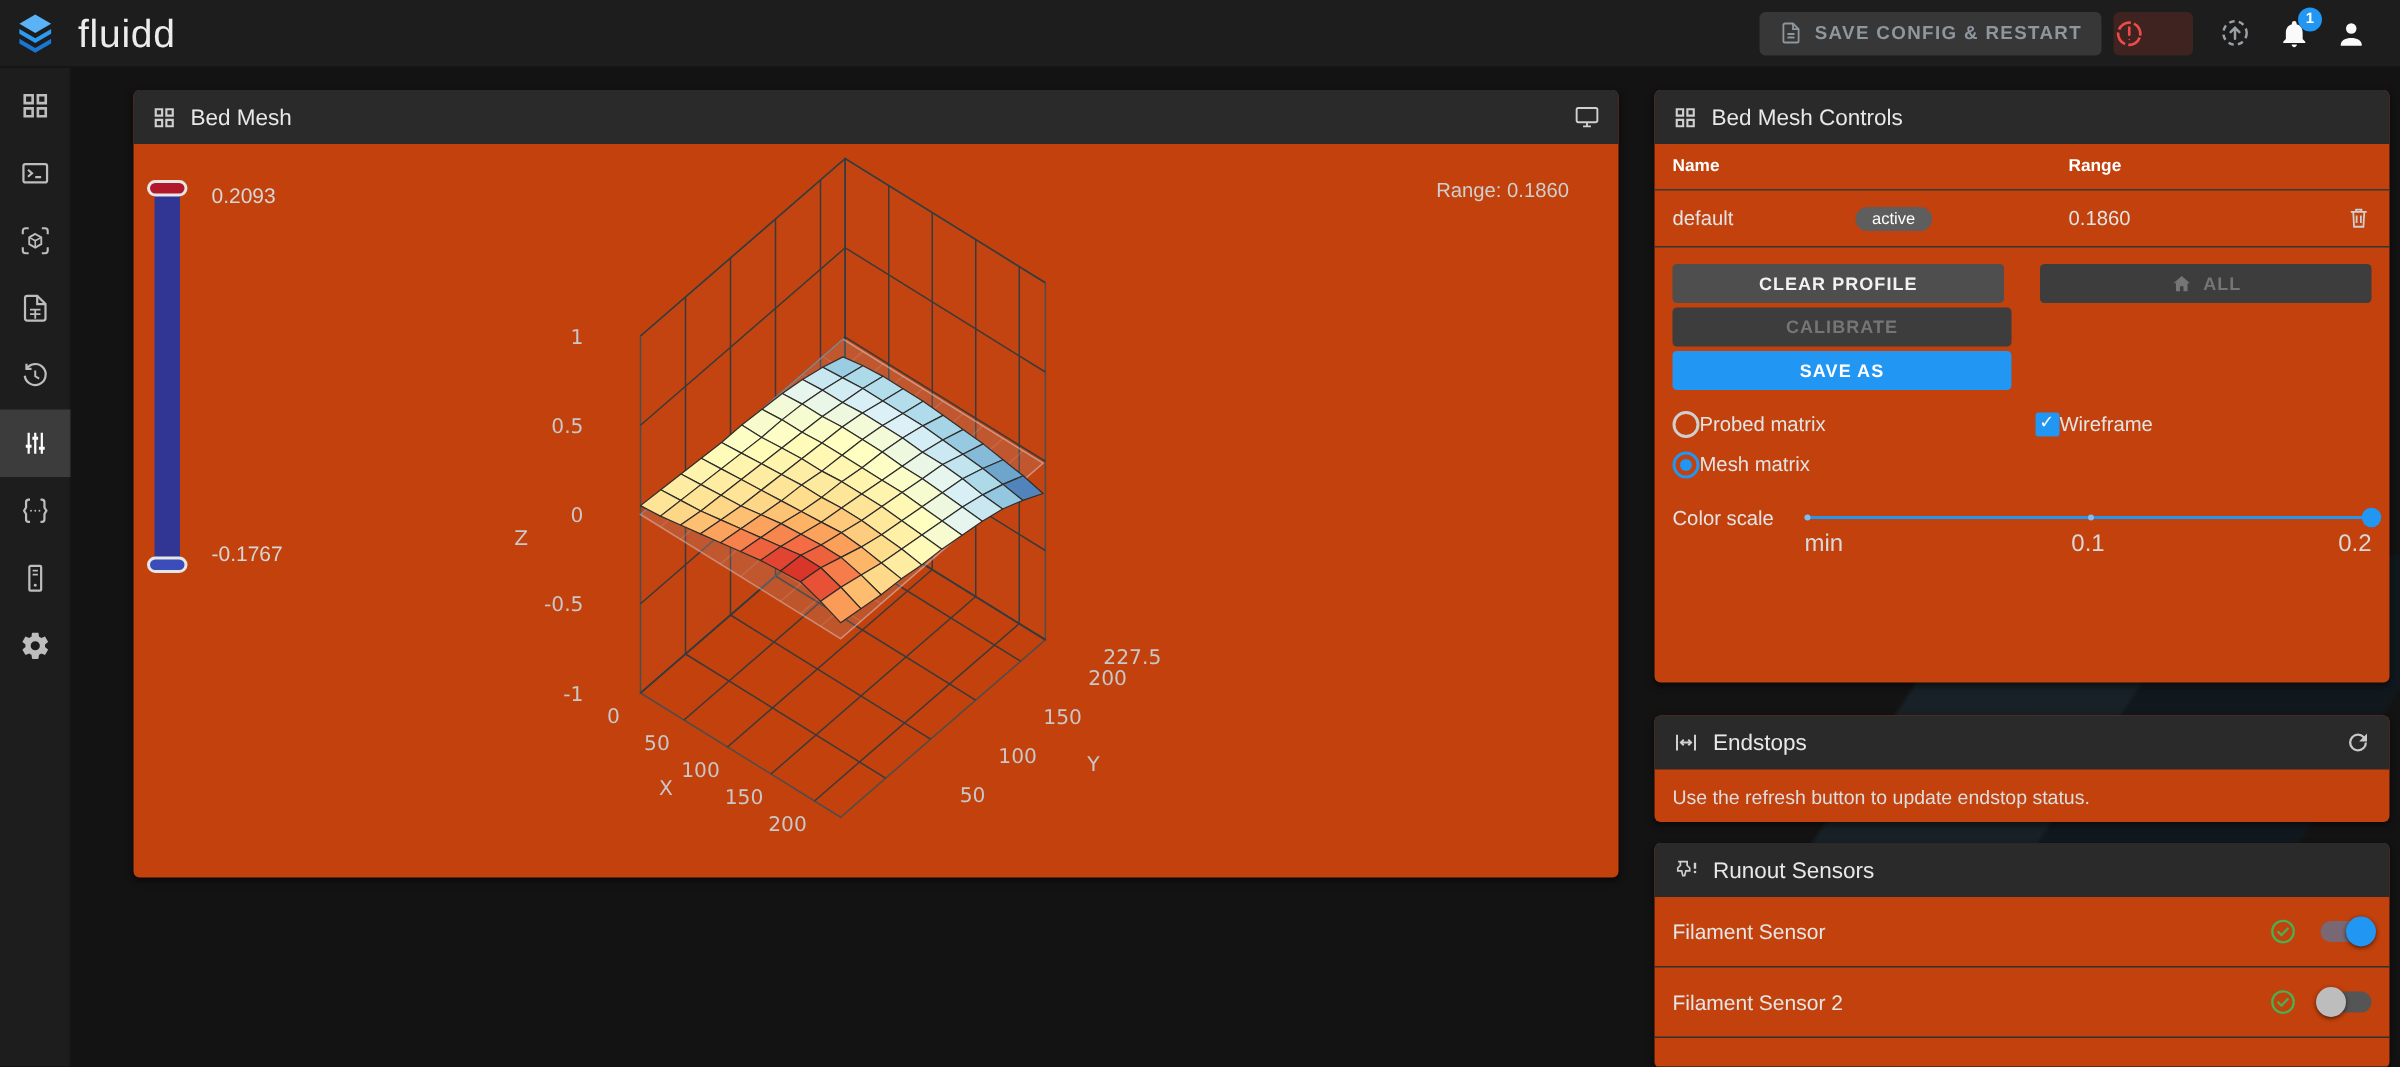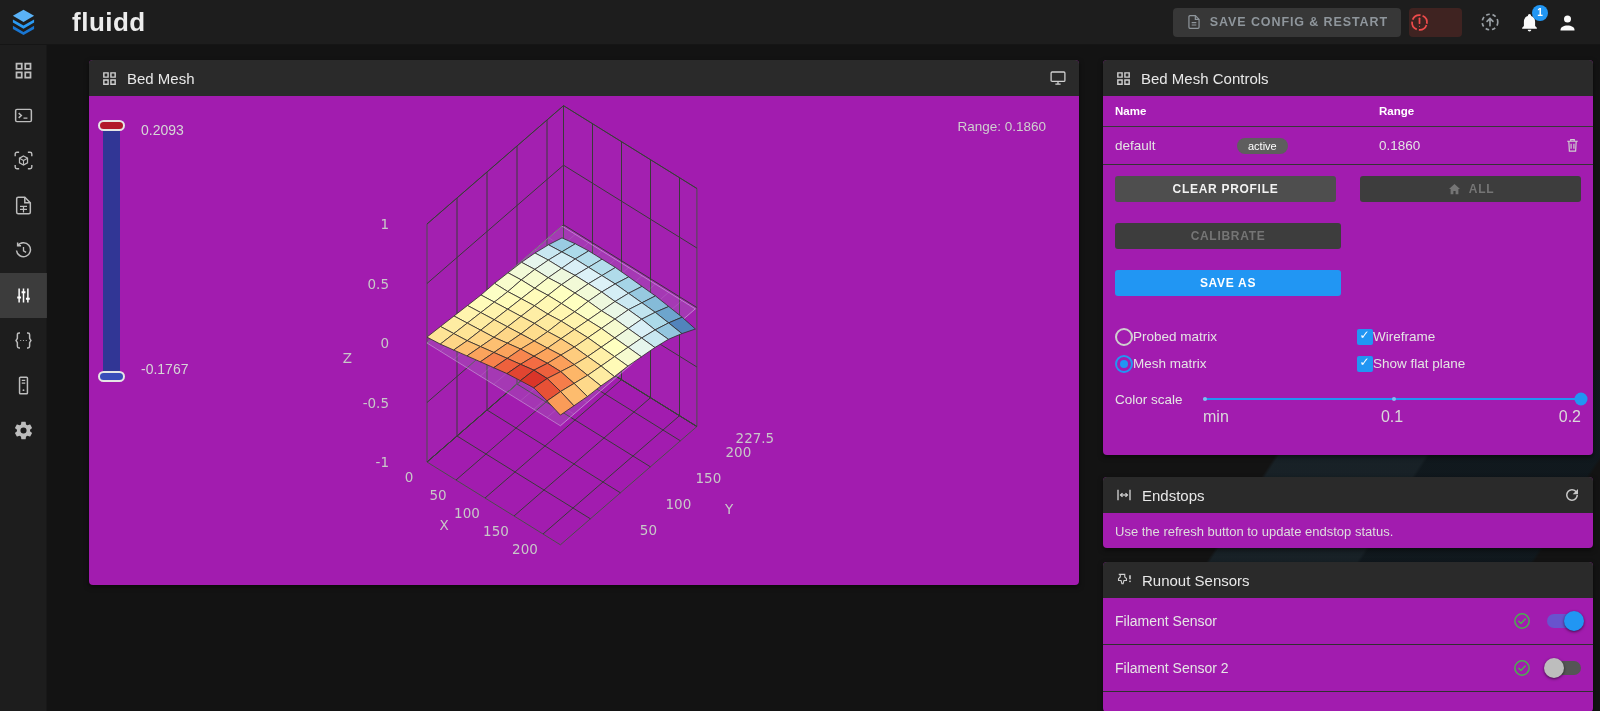--- a/index.html
+++ b/index.html
@@ -7,36 +7,36 @@
   body{position:relative;background:#131313;font-family:"Liberation Sans","DejaVu Sans",sans-serif;color:#e0e0e0}
   svg{display:block}
 
   
   .decor{position:absolute;left:1030px;top:370px;width:570px;height:341px;z-index:0;
     background:linear-gradient(123deg, transparent 38%, rgba(36,66,84,.30) 38.5%, rgba(36,66,84,.30) 57%, rgba(14,30,40,.5) 57.5%, rgba(14,30,40,.5) 79%, transparent 79.5%);}
 
   
   .topbar{position:absolute;left:0;top:0;width:1600px;height:45px;background:#1d1d1d;display:flex;align-items:center;z-index:5;border-bottom:1px solid #151515;padding-right:22px}
   .logo-zone{width:47px;height:45px;display:flex;align-items:center;justify-content:center;flex:0 0 47px}
-  .app-title{font-size:26px;font-weight:700;color:#ececec;letter-spacing:.5px;margin-left:25px}
+  .app-title{font-size:26px;font-weight:400;color:#ececec;letter-spacing:.5px;margin-left:5px}
   .tb-spacer{flex:1}
   .tb-btn{height:29px;border-radius:4px;display:flex;align-items:center;justify-content:space-between;cursor:pointer}
   .save-btn{background:#373737;padding:0 13px;gap:8px;color:#8f969c;font-size:12.5px;font-weight:700;letter-spacing:.9px}
   .estop-btn{width:53px;background:rgba(244,67,54,.16);margin-left:8px;color:#ef4b4b}
   .tb-icon{margin-left:17px;color:#9aa0a5;cursor:pointer;display:flex;align-items:center}
   .bell-wrap{position:relative;margin-left:18px;cursor:pointer;display:flex}
   .badge{position:absolute;top:-7px;right:-8px;min-width:16px;height:16px;border-radius:8px;background:#2196f3;color:#fff;font-size:10px;display:flex;align-items:center;justify-content:center;padding:0 4px;font-weight:700}
 
   
   .sidebar{position:absolute;left:0;top:45px;width:47px;height:666px;background:#1d1d1d;z-index:4;display:flex;flex-direction:column;padding-top:3px;border-right:1px solid #181818}
   .side-item{width:47px;height:45px;display:flex;align-items:center;justify-content:center;color:#bdbdbd;cursor:pointer}
   .side-item.active{background:rgba(255,255,255,.14);color:#fff}
 
   
-  .card{position:absolute;background:#a21caf;border-radius:4px;box-shadow:0 2px 5px rgba(0,0,0,.55);z-index:1}
+  .card{position:absolute;background:#c2410c;border-radius:4px;box-shadow:0 2px 5px rgba(0,0,0,.55);z-index:1}
   .card-header{height:36px;background:#2a2a2a;border-radius:4px 4px 0 0;display:flex;align-items:center;padding:0 12px;gap:9px;color:#e8e8e8;font-size:15px}
   .hdr-icon{color:#d0d0d0;display:flex;align-items:center}
   .hdr-spacer{flex:1}
 
   
   #bedmesh-card{left:89px;top:60px;width:990px;height:525px}
   #mesh-svg{position:absolute;left:0;top:0;pointer-events:none}
   .range-label{position:absolute;top:59px;right:33px;font-size:13.5px;color:#cfcfcf}
   .colorbar{position:absolute;left:14px;top:65px;width:17px;height:252px;border-radius:2px}
   .cb-cap{position:absolute;left:-5px;width:27px;height:11px;border:2px solid #e6e6e6;border-radius:6px}
@@ -53,21 +53,21 @@
 
   
   .tbl-row{display:grid;grid-template-columns:122px 142px 1fr 30px;align-items:center;padding:0 12px}
   .tbl-head{height:31px;font-size:11.5px;font-weight:700;color:#fff;border-bottom:1px solid #383838}
   .tbl-data{height:38px;font-size:13.5px;color:#e4e4e4;border-bottom:1px solid #343434}
   .chip{justify-self:start;background:#5e5e5e;color:#fff;font-size:11px;padding:2px 11px;border-radius:10px;cursor:default}
   .trash{color:#cfcfcf;cursor:pointer;justify-self:end;display:flex}
 
   
   .btn-block{padding:11px 12px 0}
-  .btn-row{display:flex;gap:24px;margin-bottom:21px}
+  .btn-row{display:flex;gap:24px;margin-bottom:3px}
   .btn{height:26px;border:none;border-radius:3px;font-size:12px;font-weight:700;letter-spacing:.7px;cursor:pointer;display:flex;align-items:center;justify-content:center;gap:7px;font-family:inherit}
   .btn.half{width:226px}
   .btn.grey{background:#4e4e4e;color:#f2f2f2}
   .btn.disabled{background:#3d3d3d;color:#757575;cursor:default}
   .btn.primary{background:#2196f3;color:#fff}
 
   
   .opts{display:grid;grid-template-columns:1fr 224px;padding:6px 12px 0}
   .opt-row{height:27px;display:flex;align-items:center;font-size:13.5px;color:#e4e4e4;cursor:pointer}
   .radio{width:18px;height:18px;border-radius:50%;border:2px solid #cfcfcf;position:relative;flex:0 0 18px}
@@ -500,24 +500,20 @@
       <div class="opt-row">
         <span class="radio on"></span>
         <span>Mesh matrix</span>
       </div>
     </div>
     <div>
       <div class="opt-row">
         <span class="checkbox on"></span>
         <span>Wireframe</span>
       </div>
-      <div class="opt-row">
-        <span class="checkbox on"></span>
-        <span>Show flat plane</span>
-      </div>
     </div>
   </div>
 
   <div class="sliders">
     <div class="slider-row">
       <span class="slider-label">Color scale</span>
       <div class="slider-body">
         <div class="slider-track">
           <span class="slider-dot" style="left:0"></span>
           <span class="slider-dot" style="left:50%"></span>

